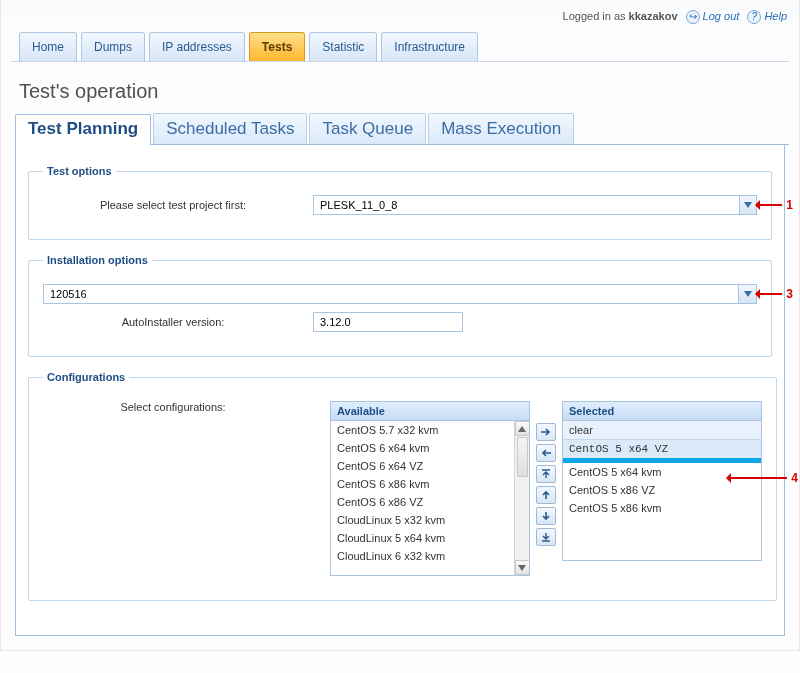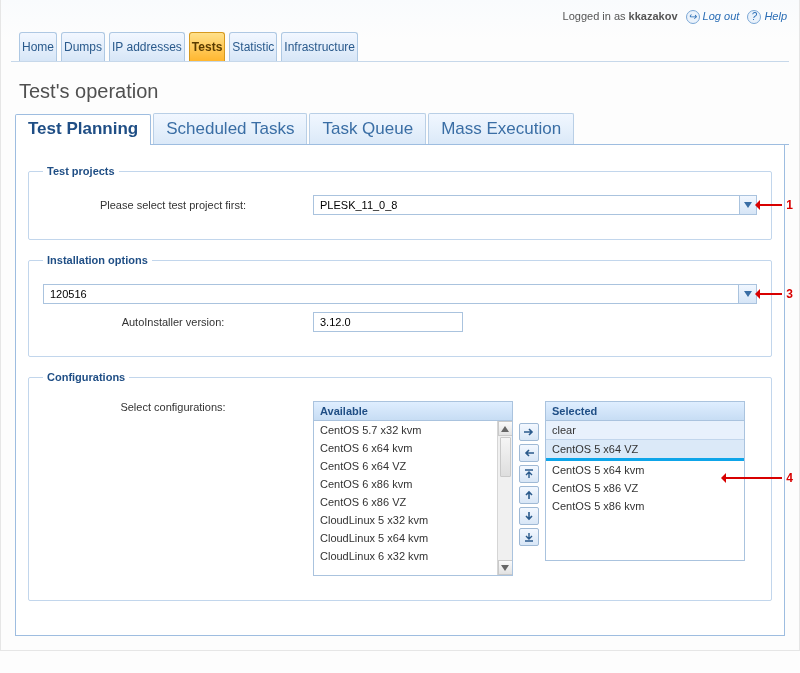--- a/index.html
+++ b/index.html
@@ -44,21 +44,21 @@
     display: flex;
     gap: 4px;
     border-bottom: 1px solid #c7d8ea;
     padding-left: 8px;
   }
   .mainnav-item {
     background: linear-gradient(#f2f7ff, #d7e6f7);
     border: 1px solid #aec8e3;
     border-bottom: none;
     border-radius: 3px 3px 0 0;
-    padding: 7px 2px;
+    padding: 7px 12px;
     color: #2a5a8c;
     font-size: 12px;
     cursor: pointer;
   }
   .mainnav-item.active {
     background: linear-gradient(#ffe08a, #ffb62f);
     border-color: #d69a1f;
     color: #5a3c00;
     font-weight: bold;
   }
@@ -156,20 +156,21 @@
     height: 20px;
     padding: 2px 6px;
     font: inherit;
     width: 150px;
     background: #fff;
   }
   .config-wrap {
     display: flex;
     gap: 6px;
     align-items: stretch;
+    margin-left: 17px;
   }
   .config-col {
     border: 1px solid #aac3de;
     background: #fff;
     width: 200px;
     display: flex;
     flex-direction: column;
   }
   .config-header {
     background: linear-gradient(#dfeeff, #c7ddf4);
@@ -183,21 +184,21 @@
     overflow: hidden;
     flex: 1;
     position: relative;
   }
   .config-list .item {
     padding: 3px 6px;
     white-space: nowrap;
     cursor: pointer;
   }
   .item.clear { background: #e8f1fc; }
-  .item.sel { background: #dbe9f8; border-top: 1px solid #c2d6ec; border-bottom: 3px solid #0ea5e9; }
+  .item.sel { background: #dbe9f8; border-top: 1px solid #c2d6ec; border-bottom: 5px solid #0ea5e9; font-family: Liberation Mono, monospace; }
   .scrollbar {
     position: absolute;
     right: 0; top: 0; bottom: 0;
     width: 15px;
     background: #f0f0f0;
     border-left: 1px solid #d5d5d5;
     display: flex;
     flex-direction: column;
     align-items: center;
   }
@@ -292,21 +293,21 @@
   <div class="subtabs" id="subtabs">
       <div class="subtab active">Test Planning</div>
       <div class="subtab">Scheduled Tasks</div>
       <div class="subtab">Task Queue</div>
       <div class="subtab">Mass Execution</div>
     </div>
 
   <div class="panel">
 
     <fieldset class="section">
-      <legend>Test projects</legend>
+      <legend>Test options</legend>
       <div class="row">
         <label class="lbl">Please select test project first:</label>
         <div class="combo">
           <input readonly="" value="PLESK_11_0_8" style="">
           <div class="combo-btn">
             <svg viewBox="0 0 8 6">
                 <path d="M0 0 L8 0 L4 6 Z" fill="#3a6ea5"></path>
               </svg>
           </div>
         </div>

